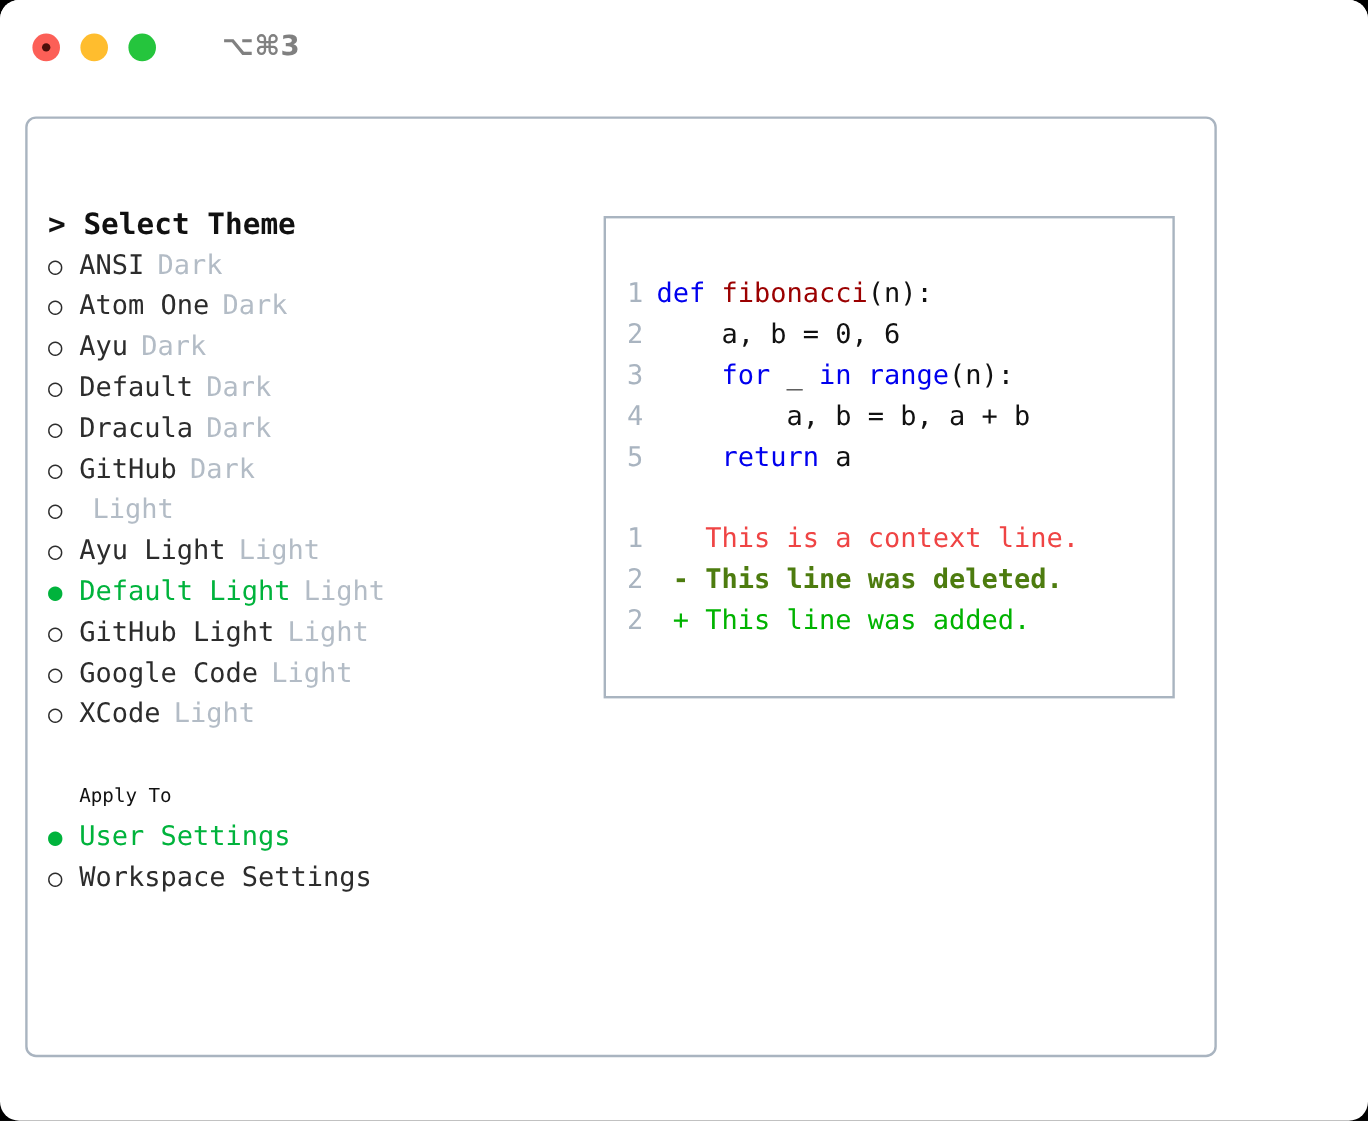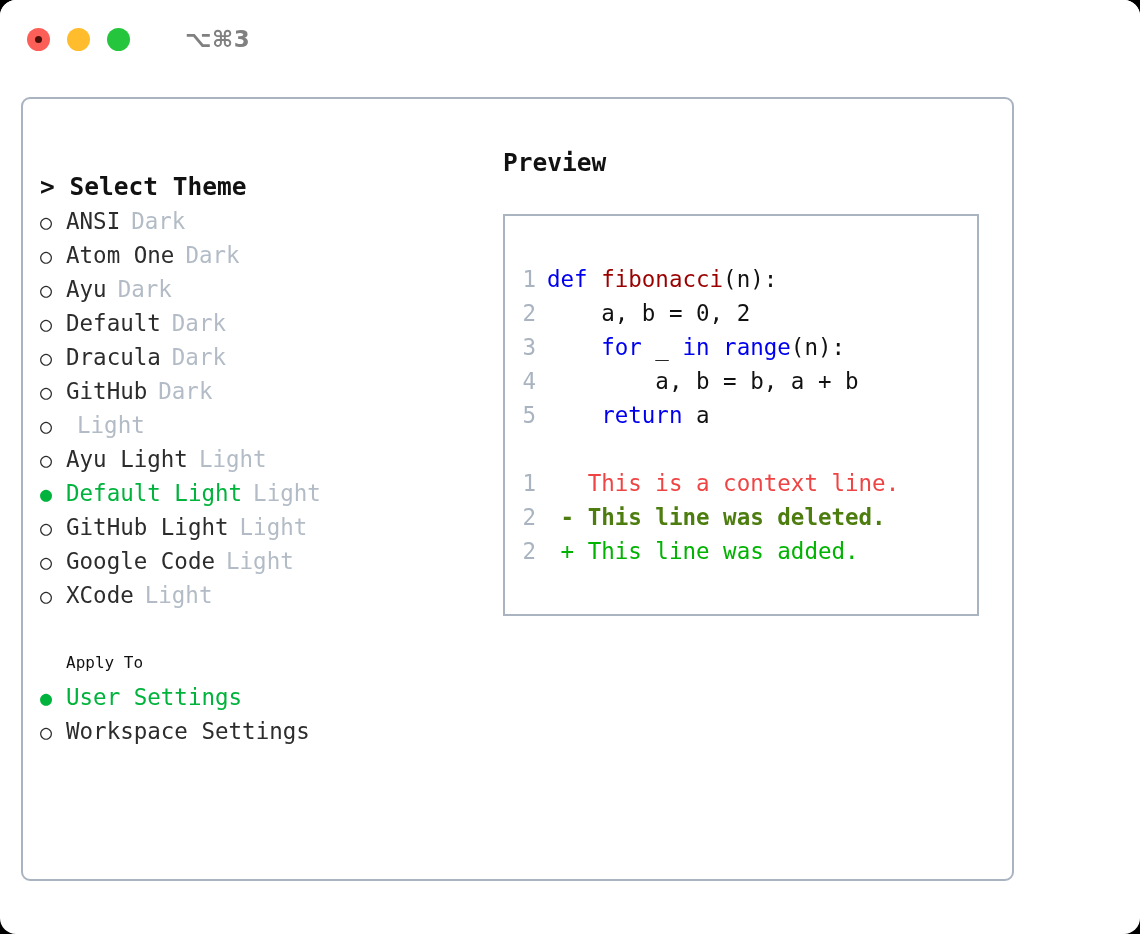--- a/index.html
+++ b/index.html
@@ -231,26 +231,25 @@
         <div class="group-heading">Apply To</div>
 
         <ul class="opt-list" id="apply-list">
             <li class="opt-row selected"><span class="bullet selected">●</span><span class="opt-name">User Settings</span></li>
             <li class="opt-row"><span class="bullet">○</span><span class="opt-name">Workspace Settings</span></li>
           </ul>
 
       </div>
 
       <div id="right-col">
-        <div id="preview-title">Preview</div>
 
         <div id="preview-box">
           <div id="code-block">
               <div class="code-line"><span class="lineno">1</span><span class="code-text"><span class="tok-kw">def </span><span class="tok-fn">fibonacci</span><span class="tok-plain">(n):</span></span></div>
-              <div class="code-line"><span class="lineno">2</span><span class="code-text"><span class="tok-plain">    a, b = 0, 2</span></span></div>
+              <div class="code-line"><span class="lineno">2</span><span class="code-text"><span class="tok-plain">    a, b = 0, 6</span></span></div>
               <div class="code-line"><span class="lineno">3</span><span class="code-text"><span class="tok-plain">    </span><span class="tok-kw">for</span><span class="tok-plain"> _ </span><span class="tok-kw">in</span><span class="tok-plain"> </span><span class="tok-kw">range</span><span class="tok-plain">(n):</span></span></div>
               <div class="code-line"><span class="lineno">4</span><span class="code-text"><span class="tok-plain">        a, b = b, a + b</span></span></div>
               <div class="code-line"><span class="lineno">5</span><span class="code-text"><span class="tok-plain">    </span><span class="tok-kw">return</span><span class="tok-plain"> a</span></span></div>
             </div>
           <div class="diff-gap"></div>
           <div id="diff-block">
               <div class="code-line"><span class="lineno">1</span><span class="diff-ctx">   This is a context line.</span></div>
               <div class="code-line"><span class="lineno">2</span><span class="diff-del"> - This line was deleted.</span></div>
               <div class="code-line"><span class="lineno">2</span><span class="diff-add"> + This line was added.</span></div>
             </div>

